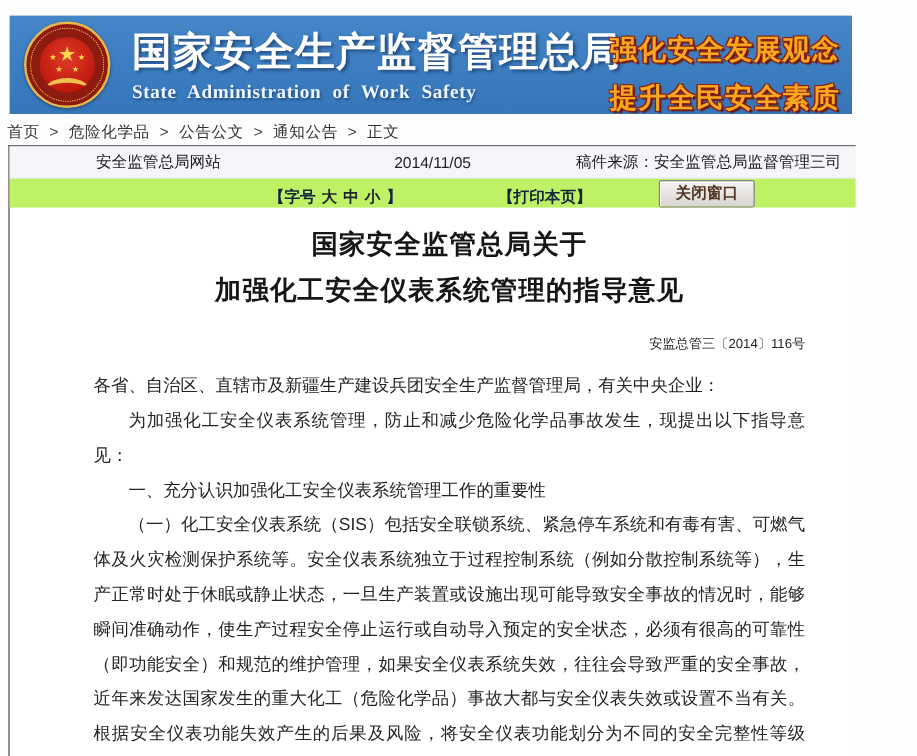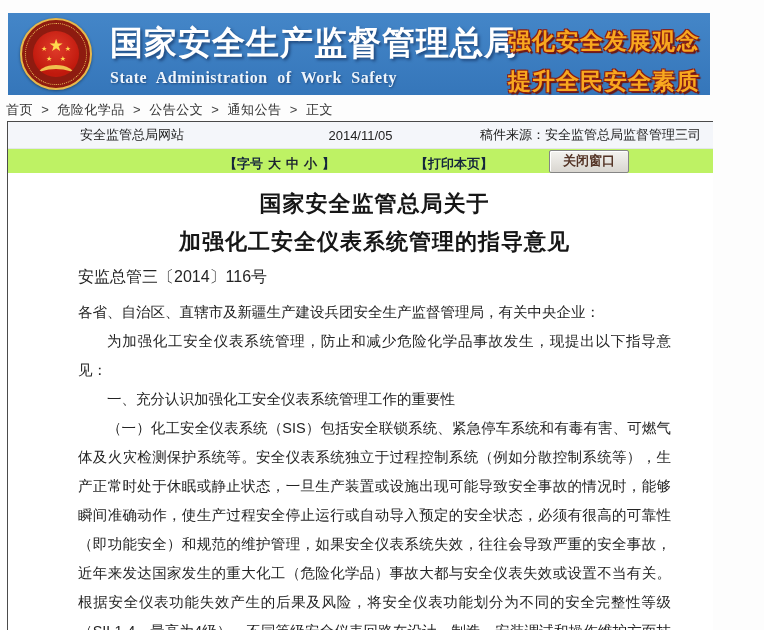--- a/index.html
+++ b/index.html
@@ -114,22 +114,22 @@
     cursor: pointer;
   }
 
   
   .article { padding: 12px 42px 0 70px; }
   .title-line {
     text-align: center; font-size: 22px; font-weight: 700;
     color: #161616; line-height: 38px; letter-spacing: 1px;
   }
   .doc-number {
-    text-align: left; font-size: 16px; color: #242424;
-    line-height: 26px; margin-top: 3px;
+    text-align: right; font-size: 11px; color: #242424;
+    line-height: 26px; margin-top: 13px;
   }
   .body-text { margin-top: 8px; }
   .para {
     font-size: 14.5px; line-height: 29px; color: #242424;
     text-align: justify;
   }
   .indent { text-indent: 2em; }
 </style>
 </head>
 <body>

